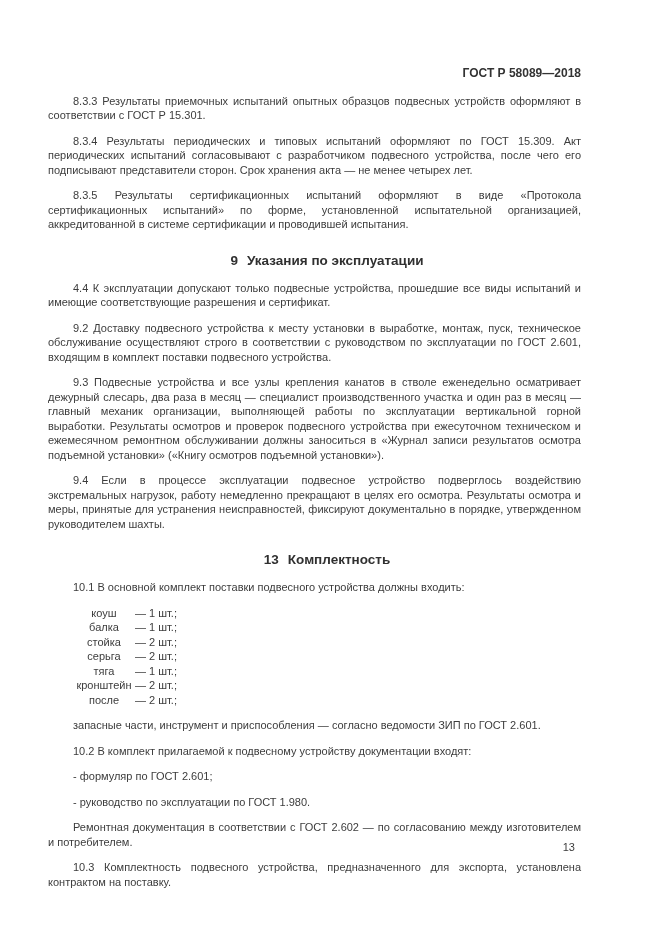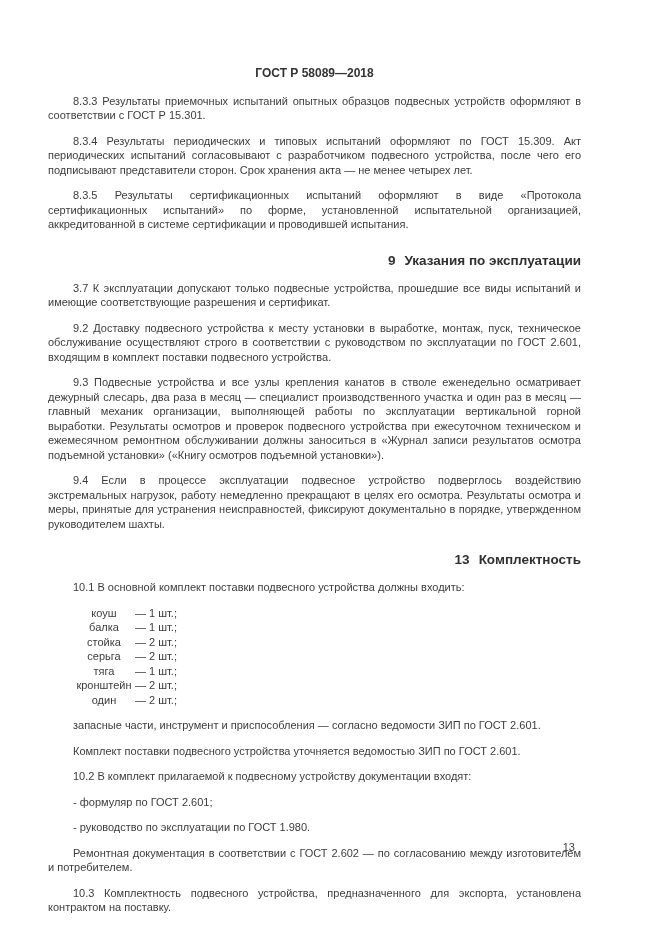--- a/index.html
+++ b/index.html
@@ -19,34 +19,34 @@
     left: 48px; top: 0;
     width: 533px;
     color: #3c3c3c;
     font-size: 11px;
     line-height: 14.5px;
     text-align: justify;
   }
   .doc-header {
     padding-top: 66px;
     margin-bottom: 13px;
-    text-align: center;
+    text-align: right;
     font-weight: bold;
     font-size: 12px;
     color: #333333;
   }
   .para { text-indent: 25px; }
   .section-heading {
     margin: 21px 0 12px 0;
     padding-left: 25px;
     font-weight: bold;
     font-size: 13.5px;
     line-height: 16px;
     color: #303030;
-    text-align: right;
+    text-align: center;
   }
   .section-heading .h-title { margin-left: 9px; }
   .kit-row { padding-left: 25px; text-align: left; }
   .kit-name { display: inline-block; width: 62px; text-align: center; }
   .page-number {
     position: absolute;
     top: 841px; right: 86px;
     font-size: 11px;
     color: #3c3c3c;
   }
@@ -60,21 +60,21 @@
     <div class="doc-header">ГОСТ Р 58089—2018</div>
 
     <p class="para">8.3.3 Результаты приемочных испытаний опытных образцов подвесных устройств оформляют в соответствии с ГОСТ Р 15.301.</p>
     <p class="para">8.3.4 Результаты периодических и типовых испытаний оформляют по ГОСТ 15.309. Акт периодических испытаний согласовывают с разработчиком подвесного устройства, после чего его подписывают представители сторон. Срок хранения акта — не менее четырех лет.</p>
     <p class="para">8.3.5 Результаты сертификационных испытаний оформляют в виде «Протокола сертификационных испытаний» по форме, установленной испытательной организацией, аккредитованной в системе сертификации и проводившей испытания.</p>
 
     <div class="section-heading">
       <span>9</span><span class="h-title">Указания по эксплуатации</span>
     </div>
 
-    <p class="para">3.7 К эксплуатации допускают только подвесные устройства, прошедшие все виды испытаний и имеющие соответствующие разрешения и сертификат.</p>
+    <p class="para">4.4 К эксплуатации допускают только подвесные устройства, прошедшие все виды испытаний и имеющие соответствующие разрешения и сертификат.</p>
     <p class="para">9.2 Доставку подвесного устройства к месту установки в выработке, монтаж, пуск, техническое обслуживание осуществляют строго в соответствии с руководством по эксплуатации по ГОСТ 2.601, входящим в комплект поставки подвесного устройства.</p>
     <p class="para">9.3 Подвесные устройства и все узлы крепления канатов в стволе еженедельно осматривает дежурный слесарь, два раза в месяц — специалист производственного участка и один раз в месяц — главный механик организации, выполняющей работы по эксплуатации вертикальной горной выработки. Результаты осмотров и проверок подвесного устройства при ежесуточном техническом и ежемесячном ремонтном обслуживании должны заноситься в «Журнал записи результатов осмотра подъемной установки» («Книгу осмотров подъемной установки»).</p>
     <p class="para">9.4 Если в процессе эксплуатации подвесное устройство подверглось воздействию экстремальных нагрузок, работу немедленно прекращают в целях его осмотра. Результаты осмотра и меры, принятые для устранения неисправностей, фиксируют документально в порядке, утвержденном руководителем шахты.</p>
 
     <div class="section-heading">
       <span>13</span><span class="h-title">Комплектность</span>
     </div>
 
     <p class="para">10.1 В основной комплект поставки подвесного устройства должны входить:</p>
 
@@ -90,25 +90,24 @@
     <div class="kit-row">
       <span class="kit-name">серьга</span><span>— 2 шт.;</span>
     </div>
     <div class="kit-row">
       <span class="kit-name">тяга</span><span>— 1 шт.;</span>
     </div>
     <div class="kit-row">
       <span class="kit-name">кронштейн</span><span>— 2 шт.;</span>
     </div>
     <div class="kit-row">
-      <span class="kit-name">один</span><span>— 2 шт.;</span>
+      <span class="kit-name">после</span><span>— 2 шт.;</span>
     </div>
 
     <p class="para">запасные части, инструмент и приспособления — согласно ведомости ЗИП по ГОСТ 2.601.</p>
-    <p class="para">Комплект поставки подвесного устройства уточняется ведомостью ЗИП по ГОСТ 2.601.</p>
     <p class="para">10.2 В комплект прилагаемой к подвесному устройству документации входят:</p>
     <p class="para">- формуляр по ГОСТ 2.601;</p>
     <p class="para">- руководство по эксплуатации по ГОСТ 1.980.</p>
     <p class="para">Ремонтная документация в соответствии с ГОСТ 2.602 — по согласованию между изготовителем и потребителем.</p>
     <p class="para">10.3 Комплектность подвесного устройства, предназначенного для экспорта, установлена контрактом на поставку.</p>
 
   </div>
 
   <div class="page-number">13</div>
 </div>

